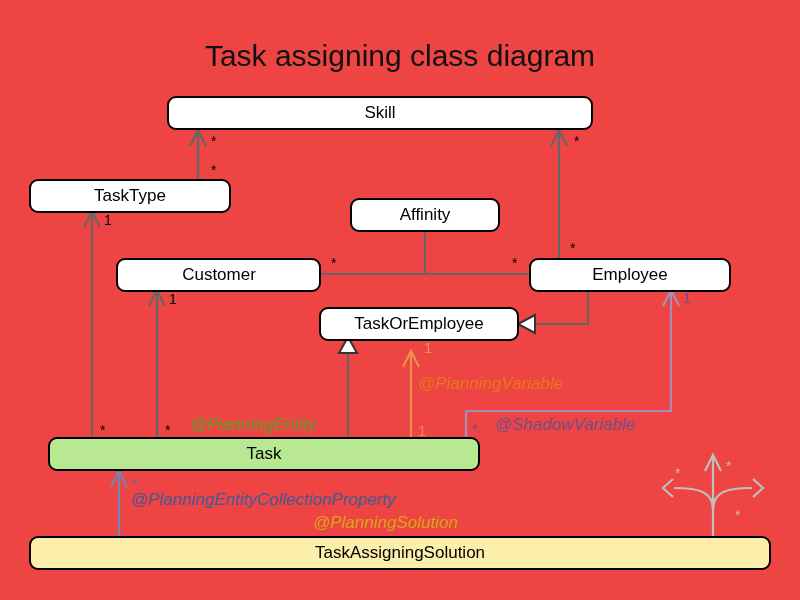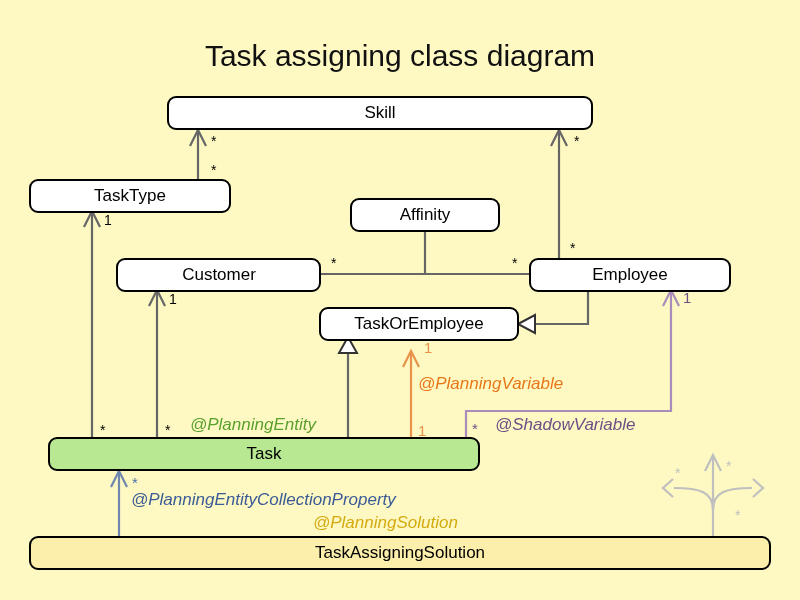--- a/index.html
+++ b/index.html
@@ -5,21 +5,21 @@
 <style>
   html, body {
     margin: 0;
     padding: 0;
     background: #ffffff;
   }
   #canvas {
     position: relative;
     width: 800px;
     height: 600px;
-    background: #fef9c3;
+    background: #ef4444;
     font-family: "Liberation Sans", sans-serif;
     overflow: hidden;
   }
   #diagram-svg {
     position: absolute;
     left: 0;
     top: 0;
     width: 800px;
     height: 600px;
   }

